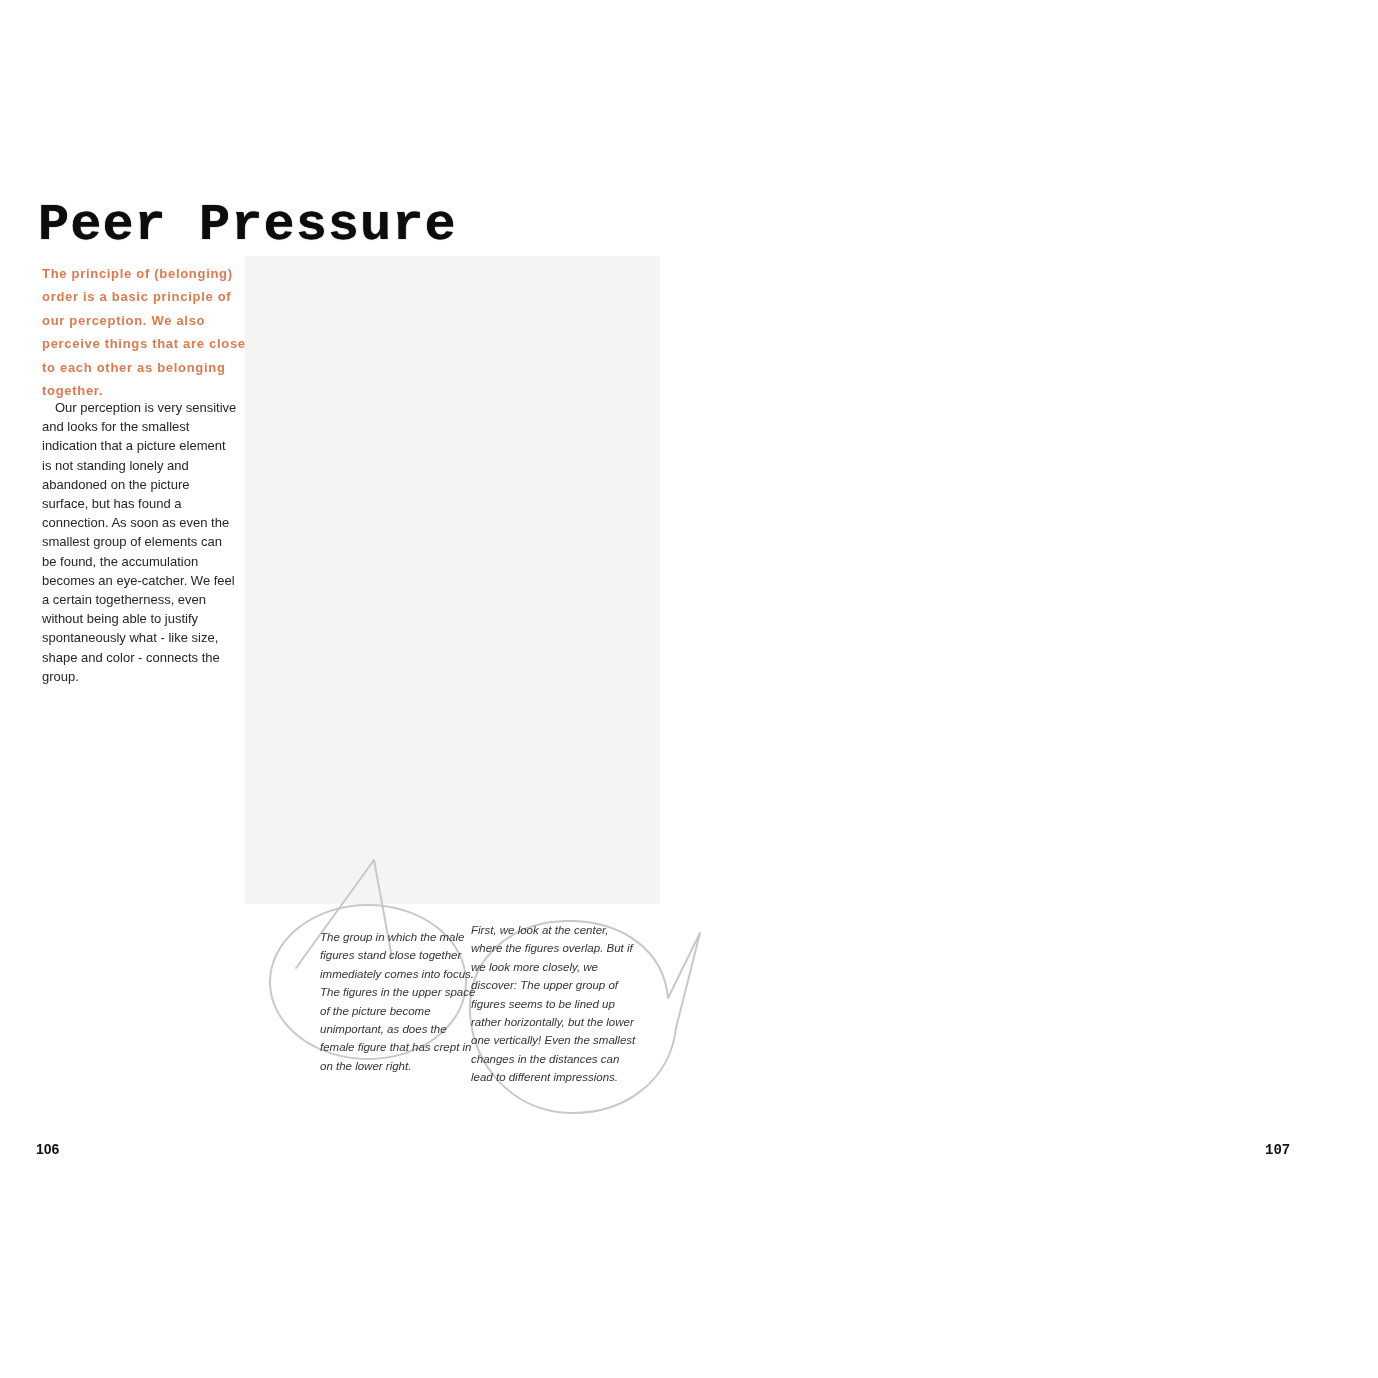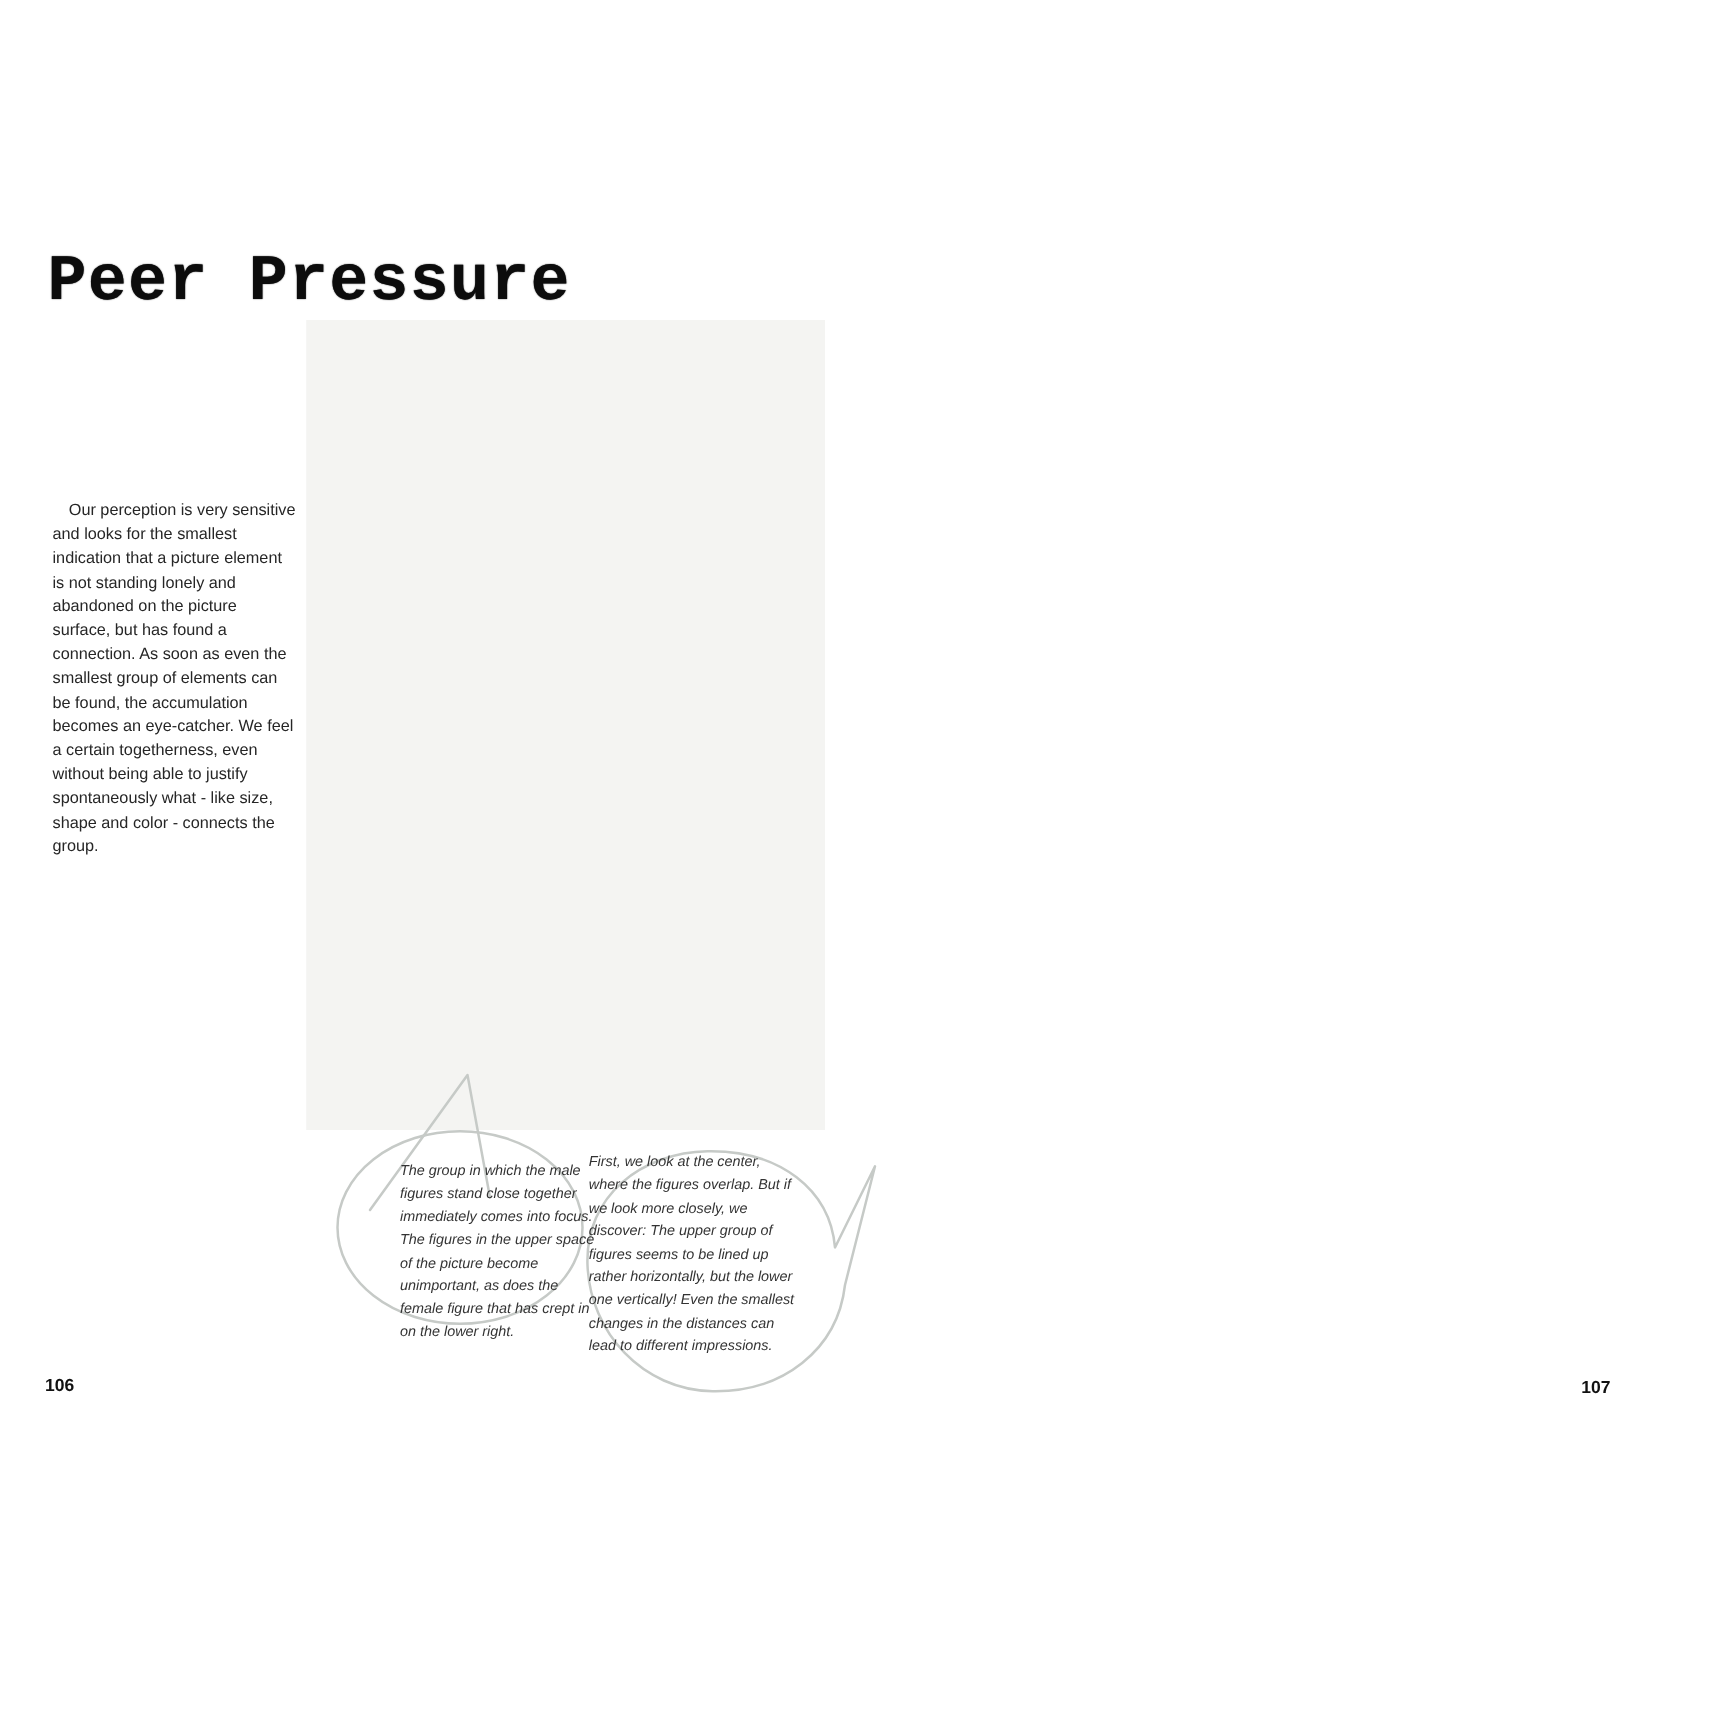--- a/index.html
+++ b/index.html
@@ -26,23 +26,23 @@
   }
   .bodycol{left:42px;top:398px;width:196px;font-size:13px;line-height:19.2px;color:var(--text);}
   .bodycol p{margin:0;}
   .bodycol p.p2{text-indent:13px;}
   .accent{color:var(--accent);font-weight:bold;}
   .caption{
     font-size:11.5px;font-style:italic;line-height:18.4px;color:var(--caption);
   }
   .cap1{left:295px;top:928px;width:158px;margin-left:25px;}
   .cap2{left:471px;top:921px;width:170px;}
-  .pagenum{font-size:14px;font-weight:bold;color:#111;z-index:3;}
+  .pagenum{font-size:14px;font-weight:bold;color:#111;z-index:3;margin-top:41px;}
   .pn-left{left:36px;top:1100px;}
-  .pn-right{left:1265px;top:1101px;}
+  .pn-right{left:1265px;top:1101px;font-family:Liberation Mono, monospace;}
   .solid{filter:url(#inkA);fill:var(--ink);}
   .tex{filter:url(#inkB);fill:var(--ink);opacity:.96;}
   .wom{filter:url(#inkW);fill:var(--ink);}
   .sketchline{fill:none;stroke:var(--sketch);stroke-width:2;stroke-linejoin:round;stroke-linecap:round;}
 </style>
 </head>
 <body>
 
 <div class="spread">
 
@@ -234,20 +234,21 @@
         <use href="#fw" transform="translate(1091.8,1057) scale(1.4)" class="wom"></use>
         <use href="#fw" transform="translate(1149.2,1055) scale(1.4)" class="wom"></use>
         <use href="#fw" transform="translate(1206.6,1058) scale(1.4)" class="wom"></use>
         <use href="#fw" transform="translate(1264,1054) scale(1.4)" class="wom"></use>
         <use href="#fw" transform="translate(1321.4,1055) scale(1.4)" class="wom"></use>
       </g>
   </svg>
 
   <div class="txt title">Peer Pressure</div>
 
+  <div class="txt intro">The principle of (belonging) order is a basic principle of our perception. We also perceive things that are close to each other as belonging together.</div>
 
   <div class="txt bodycol">
     <p class="p2">Our perception is very sensitive and looks for the smallest indication that a picture element is not standing lonely and abandoned on the picture surface, but has found a connection. As soon as even the smallest group of elements can be found, the accumulation becomes an eye-catcher. We feel a certain togetherness, even without being able to justify spontaneously what - like size, shape and color - connects the group.</p>
   </div>
 
   <div class="txt caption cap1">The group in which the male figures stand close together immediately comes into focus. The figures in the upper space of the picture become unimportant, as does the female figure that has crept in on the lower right.</div>
 
   <div class="txt caption cap2">First, we look at the center, where the figures overlap. But if we look more closely, we discover: The upper group of figures seems to be lined up rather horizontally, but the lower one vertically!  Even the smallest changes in the distances can lead to different impressions.</div>
 
   <div class="txt pagenum pn-left">106</div>

